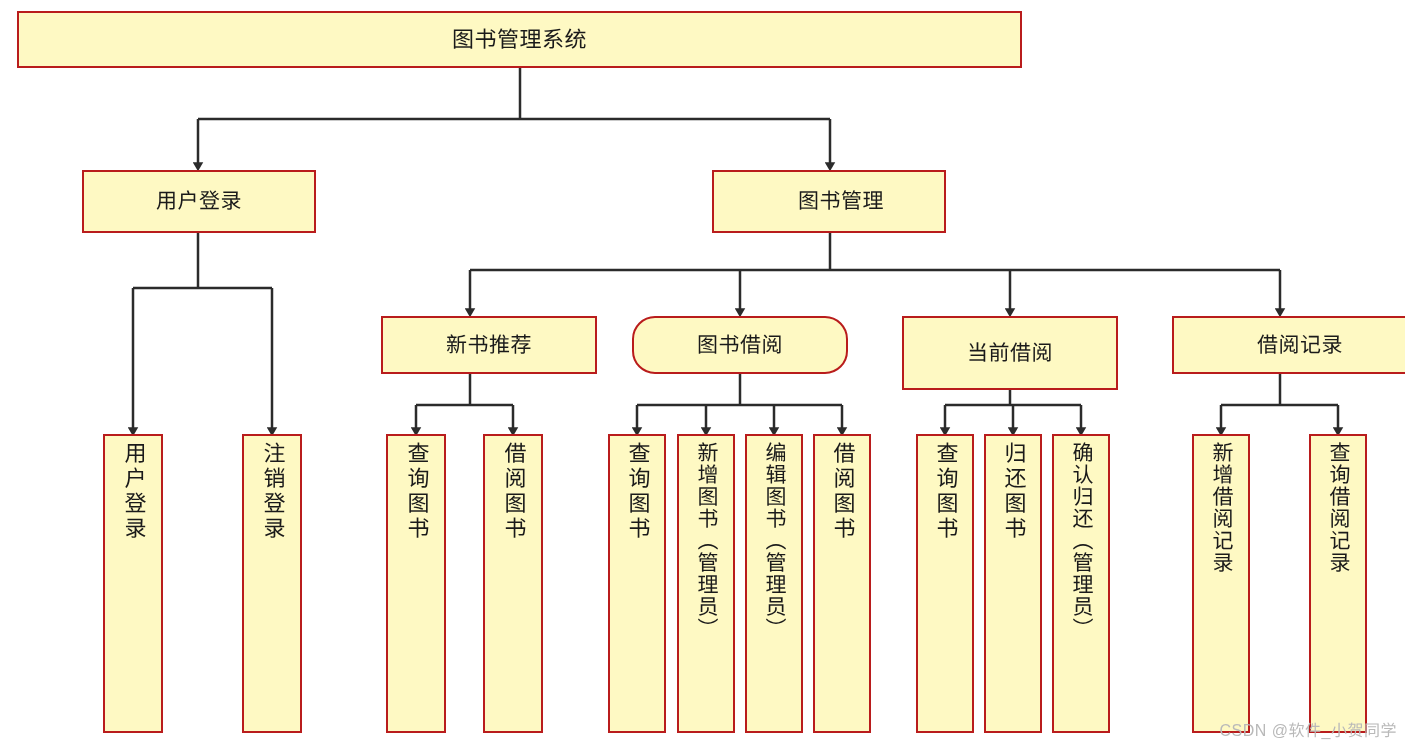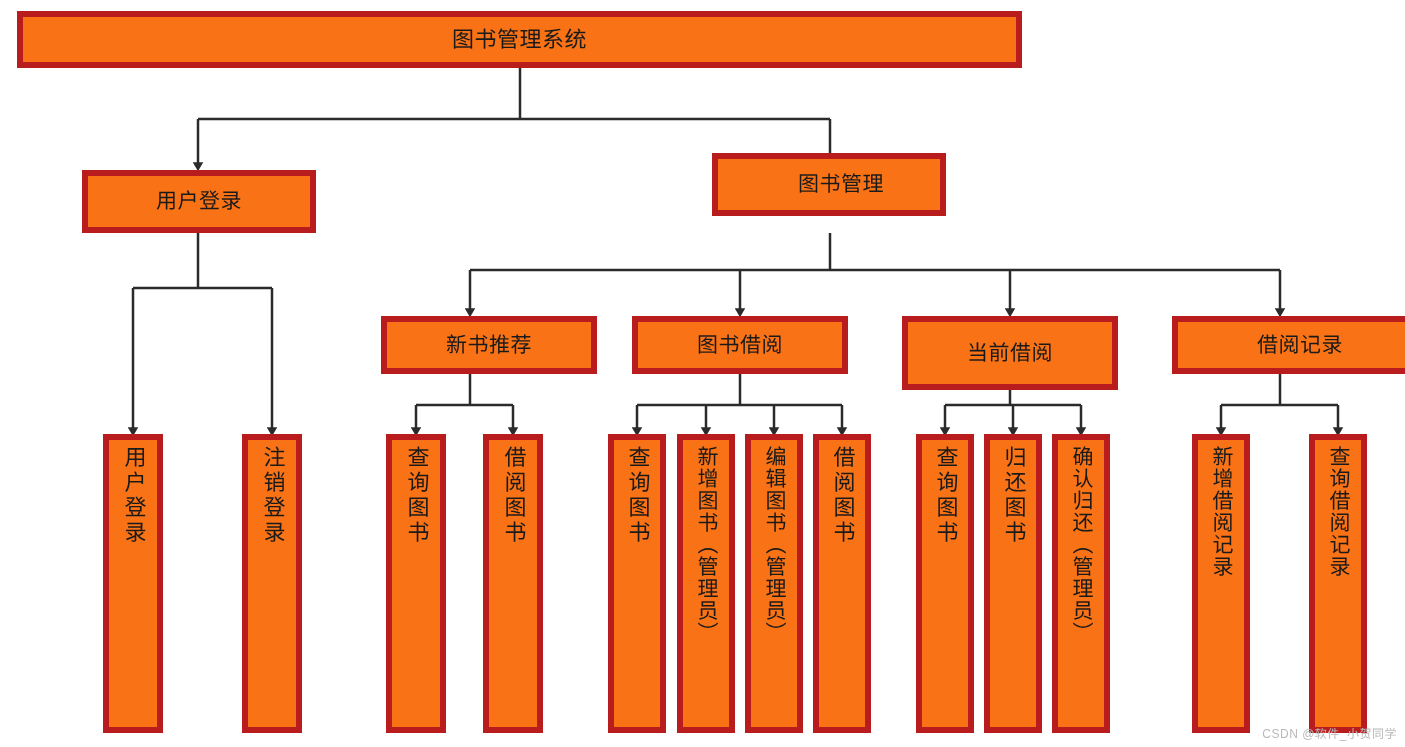--- a/index.html
+++ b/index.html
@@ -22,22 +22,22 @@
     position: absolute;
     left: 0;
     top: 0;
     width: 1405px;
     height: 747px;
     pointer-events: none;
   }
   .node {
     position: absolute;
     box-sizing: border-box;
-    background: #f97316;
-    border: 6px solid #b91c1c;
+    background: #fef9c3;
+    border: 2px solid #b91c1c;
     display: flex;
     align-items: center;
     justify-content: center;
     color: #1a1a1a;
   }
   .node-label {
     display: block;
     text-align: center;
     line-height: 1.18;
     color: #1a1a1a;
@@ -66,21 +66,21 @@
     white-space: nowrap;
   }
   .node.vert.long .node-label {
     font-size: 21px;
     letter-spacing: 1px;
   }
   #watermark {
     position: absolute;
     right: 8px;
     bottom: 6px;
-    font-size: 12px;
+    font-size: 16px;
     color: #b9b9b9;
     letter-spacing: 0.5px;
     white-space: nowrap;
     user-select: none;
   }
 </style>
 </head>
 <body>
 
 <div id="diagram-root">
@@ -136,28 +136,28 @@
     </g>
   </svg>
 
   <div class="node horiz root" style="left:17px; top:11px; width:1005px; height:57px;">
     <span class="node-label">图书管理系统</span>
   </div>
 
   <div class="node horiz" style="left:82px; top:170px; width:234px; height:63px;">
     <span class="node-label">用户登录</span>
   </div>
-  <div class="node horiz" style="left:712px; top:153px; width:234px; height:63px;padding-left:24px;">
+  <div class="node horiz" style="left:712px; top:170px; width:234px; height:63px;padding-left:24px;">
     <span class="node-label">图书管理</span>
   </div>
 
   <div class="node horiz" style="left:381px; top:316px; width:216px; height:58px;">
     <span class="node-label">新书推荐</span>
   </div>
-  <div class="node horiz" style="left:632px; top:316px; width:216px; height:58px;">
+  <div class="node horiz" style="left:632px; top:316px; width:216px; height:58px;border-radius:23px;">
     <span class="node-label">图书借阅</span>
   </div>
   <div class="node horiz" style="left:902px; top:316px; width:216px; height:74px;">
     <span class="node-label">当前借阅</span>
   </div>
   <div class="node horiz" style="left:1172px; top:316px; width:256px; height:58px;">
     <span class="node-label">借阅记录</span>
   </div>
 
   <div class="node vert" style="left:103px; top:434px; width:60px; height:299px;">

